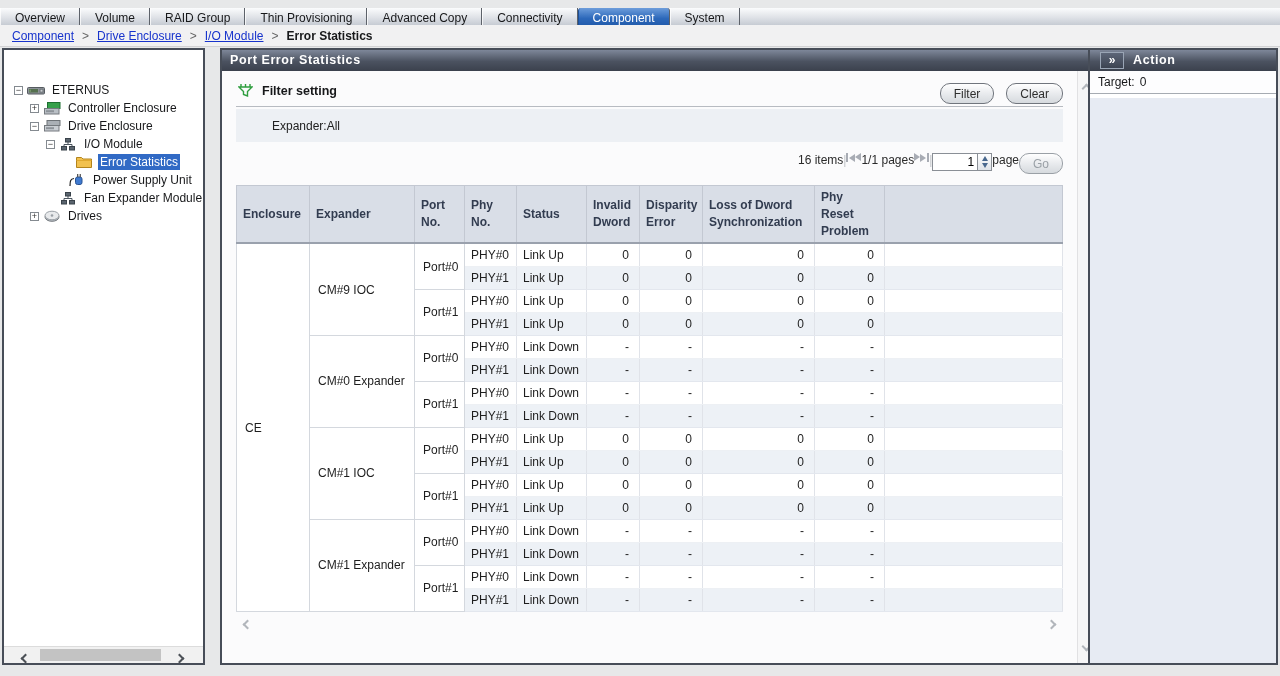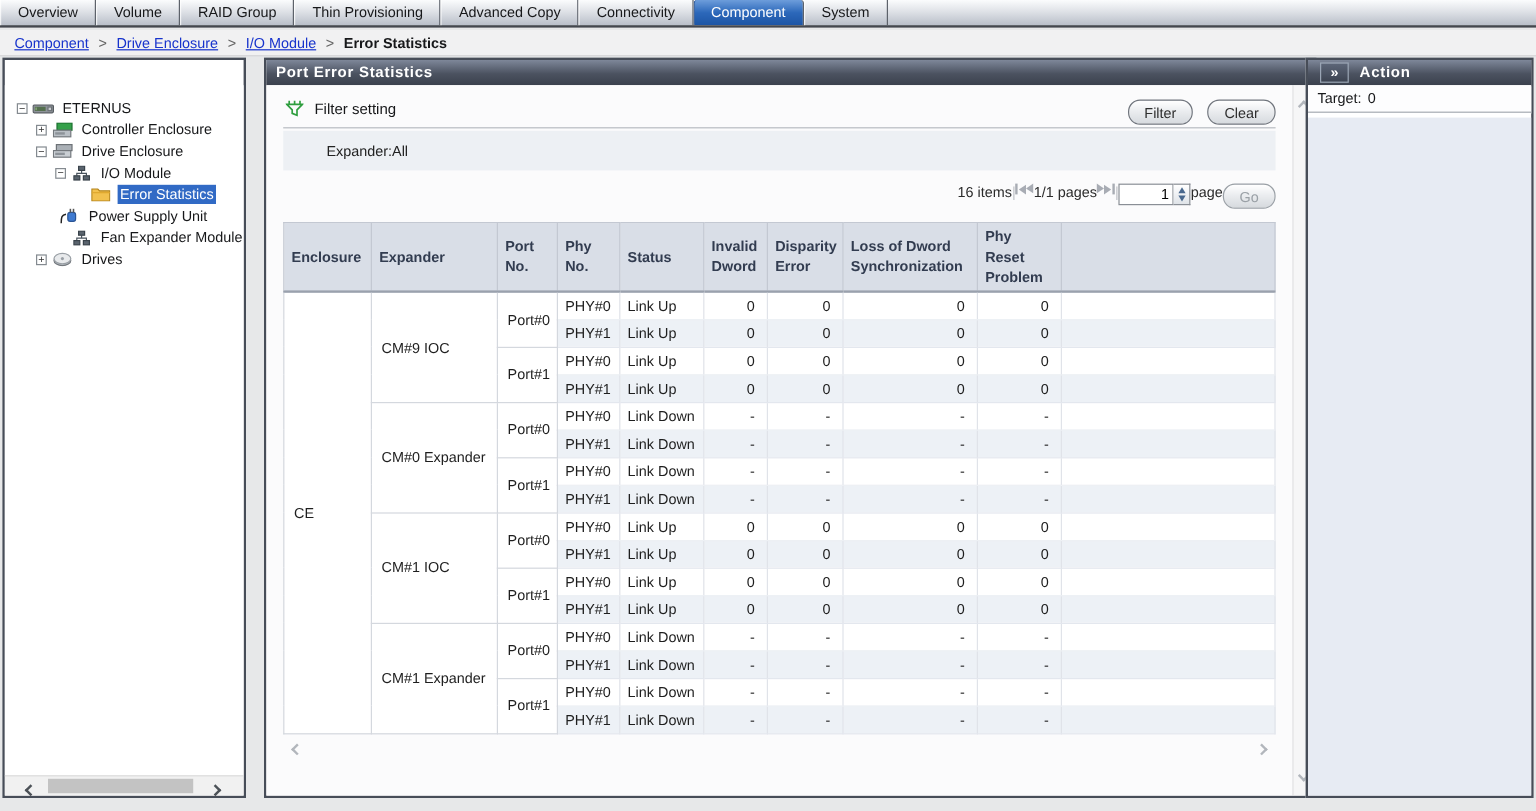--- a/index.html
+++ b/index.html
@@ -7,21 +7,21 @@
   body {
     font-family:"Liberation Sans", sans-serif;
     background:#e7e8e9;
     position:relative;
     overflow:hidden;
     font-size:12px;
     color:#1e1e1e;
   }
   
   .tabbar {
-    position:absolute; top:0; left:0; right:0; height:23px;
+    position:absolute; top:8px; left:0; right:0; height:23px;
     background:linear-gradient(#fbfcfd, #dfe2e7 45%, #b9bfc9);
     border-bottom:2px solid #43474e;
     display:flex; align-items:stretch;
   }
   .tab {
     padding:0 14px; line-height:21px; font-size:12px; color:#17181a;
     border-right:1px solid #5d626a; border-left:1px solid rgba(255,255,255,.75);
     cursor:default; white-space:nowrap;
   }
   .tab.selected {
@@ -81,21 +81,21 @@
     background:#f6f6f7; border-left:1px solid #e1e1e3;
   }
   .vs-arrow { position:absolute; left:5px; color:#b2b6bc; }
   .vs-arrow.up { top:10px; }
   .vs-arrow.down { bottom:10px; }
   .filter-row {
     margin:12px 14px 0 14px; height:24px;
     border-bottom:1px solid #b7bbc1;
     display:flex; align-items:flex-start; justify-content:space-between;
   }
-  .filter-left { display:flex; align-items:center; gap:3px; font-weight:normal; font-size:12.5px; color:#17181a; }
+  .filter-left { display:flex; align-items:center; gap:3px; font-weight:bold; font-size:12.5px; color:#17181a; }
   .filter-buttons { display:flex; gap:12px; }
   .btn {
     height:21px; padding:0 13px; border:1px solid #70757d; border-radius:10px;
     background:linear-gradient(#ffffff, #e9ebee 50%, #d6dade);
     font-family:"Liberation Sans", sans-serif; font-size:12px; color:#2e2e2e; cursor:pointer;
   }
   .btn.disabled { color:#9aa0a6; border-color:#9aa0a6; }
   .filter-band { margin:2px 14px 0 14px; height:33px; background:#edf0f4; display:flex; align-items:center; }
   .filter-band span { padding-left:36px; font-size:12px; color:#222; }
   
@@ -222,21 +222,21 @@
       <div class="tree-row" style="padding-left: 58px;">
         <span class="expander"></span>
         <span class="ticon">
           <svg width="16" height="12" viewBox="0 0 16 12">
             <path d="M0.5 11.5 V1.5 H5.5 L7 3 H15.5 V11.5 Z" fill="#f2c14e" stroke="#b3841c"></path>
             <path d="M0.5 4.5 H15.5" stroke="#e0a92f"></path>
           </svg>
         </span>
         <span class="tlabel selected">Error Statistics</span>
       </div>
-      <div class="tree-row" style="padding-left: 32px;">
+      <div class="tree-row" style="padding-left: 51px;">
         <span class="expander"></span>
         <span class="ticon">
           <svg width="16" height="14" viewBox="0 0 16 14">
             <path d="M1 13 C1 8 1.5 6 5 5.5" stroke="#222" fill="none" stroke-width="1.2"></path>
             <rect x="6.5" y="4" width="6.5" height="7.5" rx="2" fill="#3f7ad0" stroke="#2a5494"></rect>
             <rect x="8" y="1" width="1.3" height="3.2" fill="#555"></rect>
             <rect x="10.6" y="1" width="1.3" height="3.2" fill="#555"></rect>
           </svg>
         </span>
         <span class="tlabel">Power Supply Unit</span>

